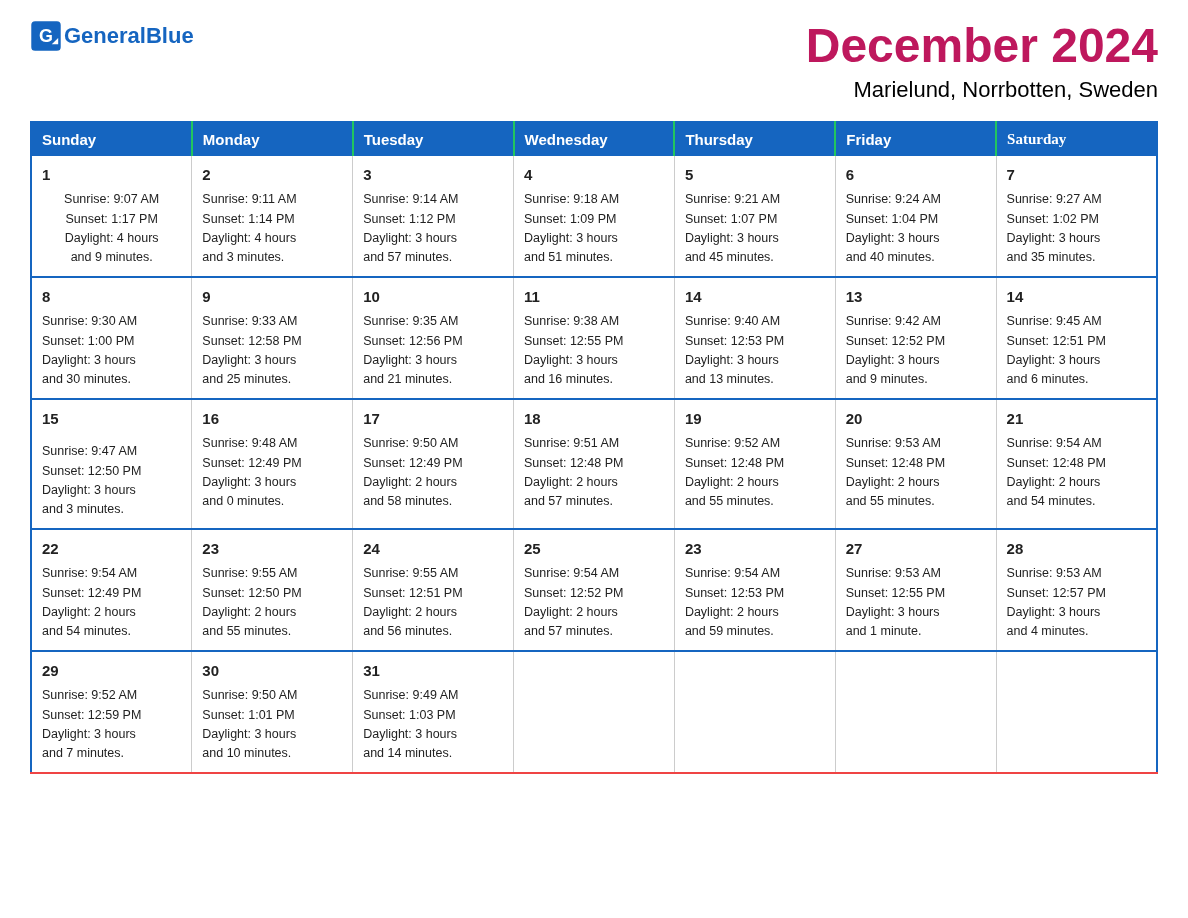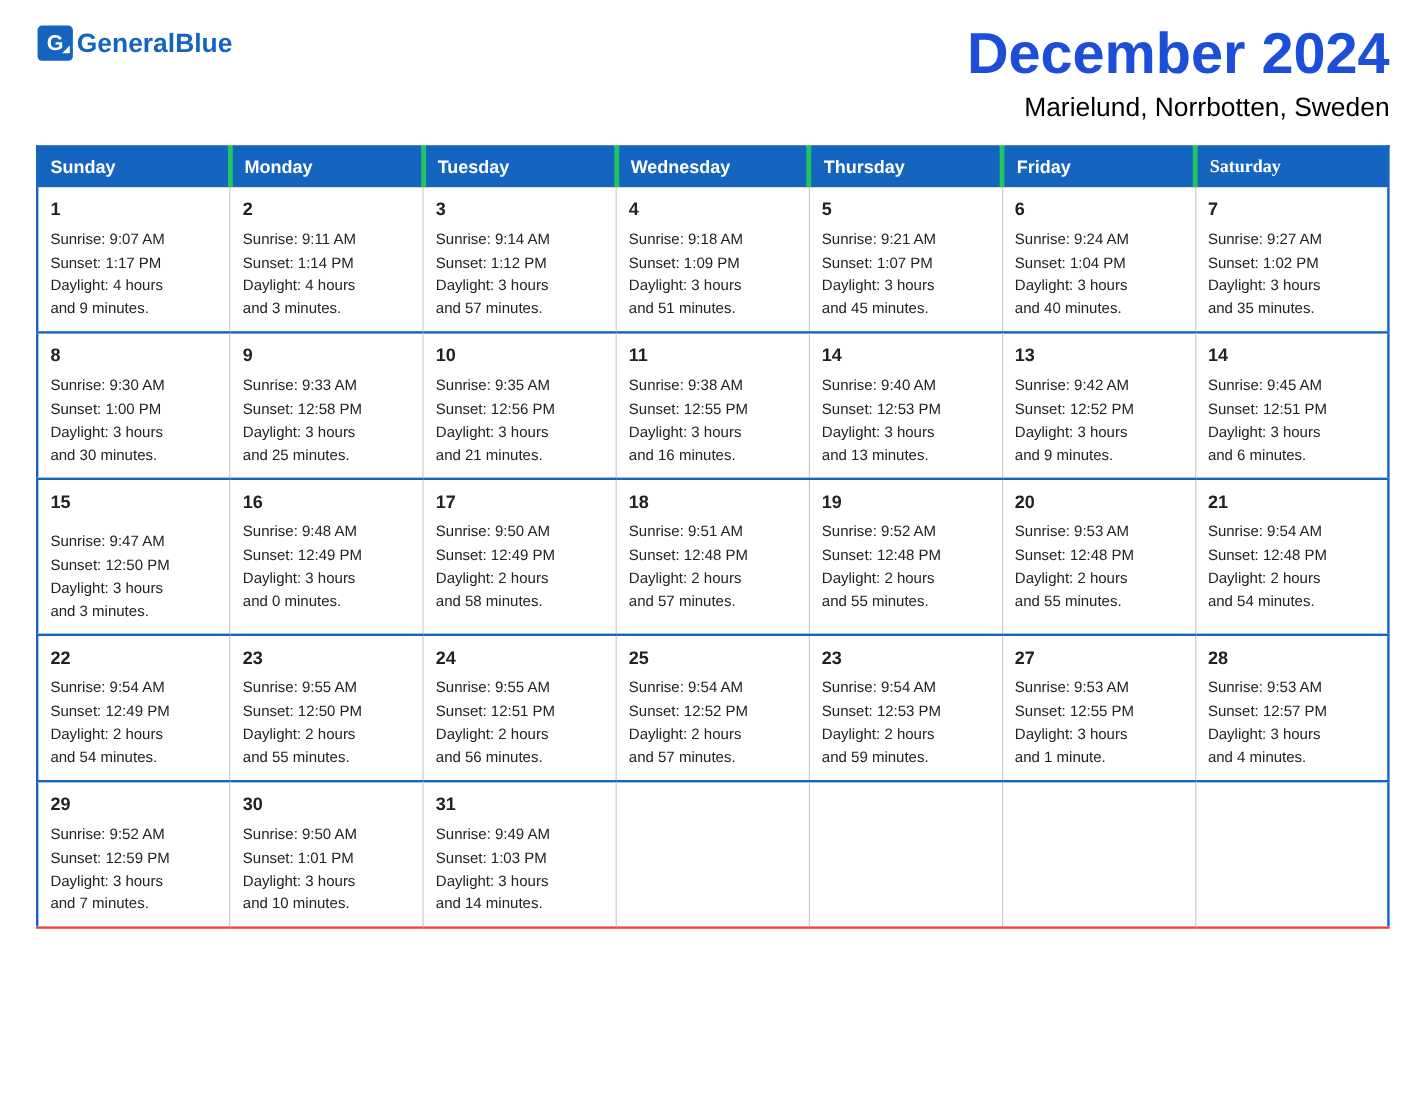--- a/index.html
+++ b/index.html
@@ -32,41 +32,41 @@
       width: 32px;
       height: 32px;
       margin-right: 2px;
     }
     .title-area {
       text-align: right;
     }
     .calendar-title {
       font-size: 48px;
       font-weight: bold;
-      color: #1d4ed8;
+      color: #be185d;
       line-height: 1.1;
     }
     .calendar-subtitle {
       font-size: 22px;
       color: #000000;
       margin-top: 4px;
     }
     table {
       width: 100%;
       border-collapse: collapse;
       border: 2px solid #1565c0;
     }
     thead tr th {
       background-color: #1565c0;
       color: #fff;
       font-size: 15px;
       font-weight: bold;
       padding: 8px 10px;
       text-align: left;
-      border-right: 4px solid #22c55e;
+      border-right: 2px solid #22c55e;
     }
     thead tr th:last-child { border-right: none; font-family: Liberation Serif, serif; }
     tbody tr td {
       vertical-align: top;
       padding: 8px 10px;
       border-right: 1px solid #ccc;
       border-bottom: 2px solid #1565c0;
       width: 14.28%;
       min-height: 100px;
       font-size: 13px;
@@ -119,21 +119,21 @@
         <th>Wednesday</th>
         <th>Thursday</th>
         <th>Friday</th>
         <th>Saturday</th>
       </tr>
   </thead>
   <tbody>
   <tr>
         <td>
           <span class="day-number">1</span>
-          <div class="day-info" style="white-space: pre-line;">Sunrise: 9:07 AM
+          <div class="day-info" style="white-space: pre-line; text-align: center;">Sunrise: 9:07 AM
 Sunset: 1:17 PM
 Daylight: 4 hours
 and 9 minutes.</div>
         </td>
         <td>
           <span class="day-number">2</span>
           <div class="day-info" style="white-space: pre-line;">Sunrise: 9:11 AM
 Sunset: 1:14 PM
 Daylight: 4 hours
 and 3 minutes.</div>

